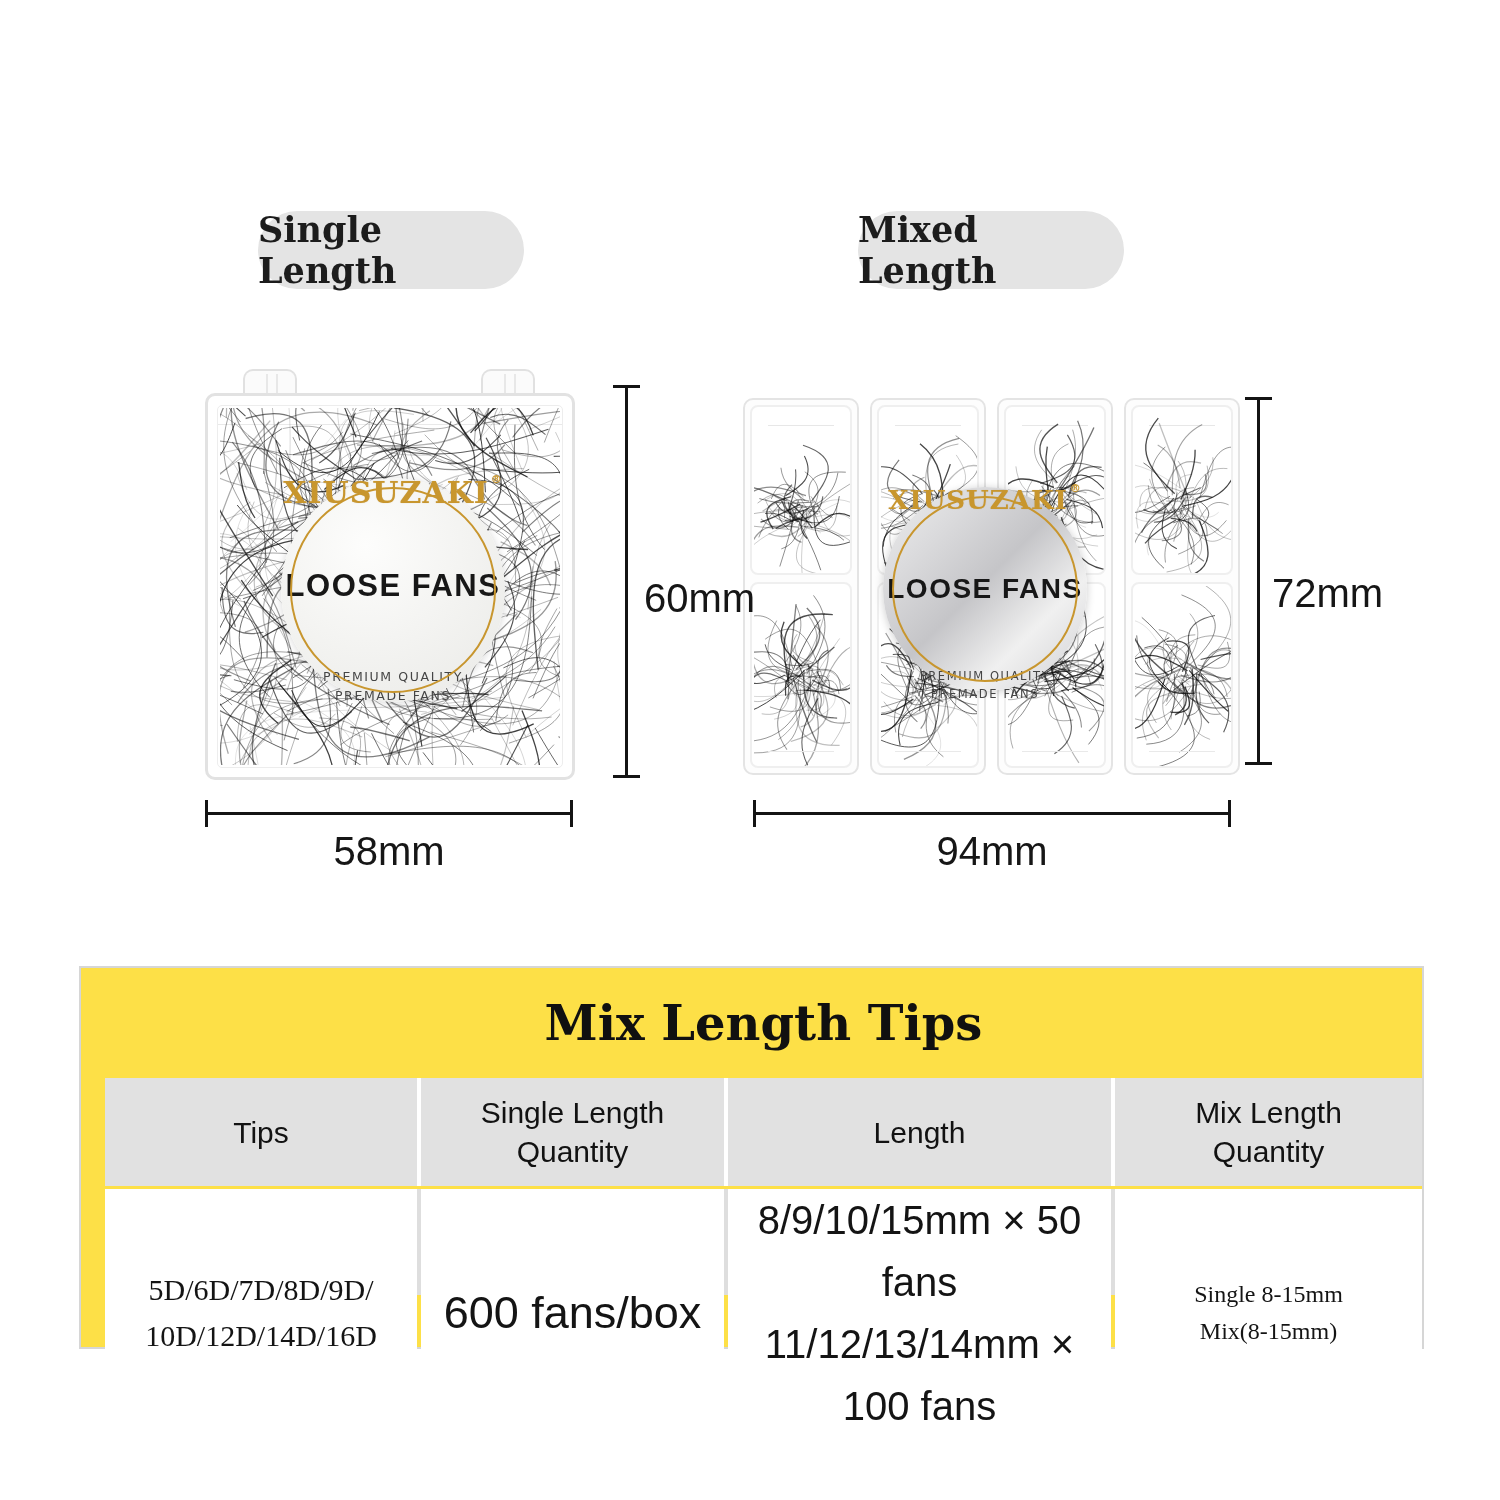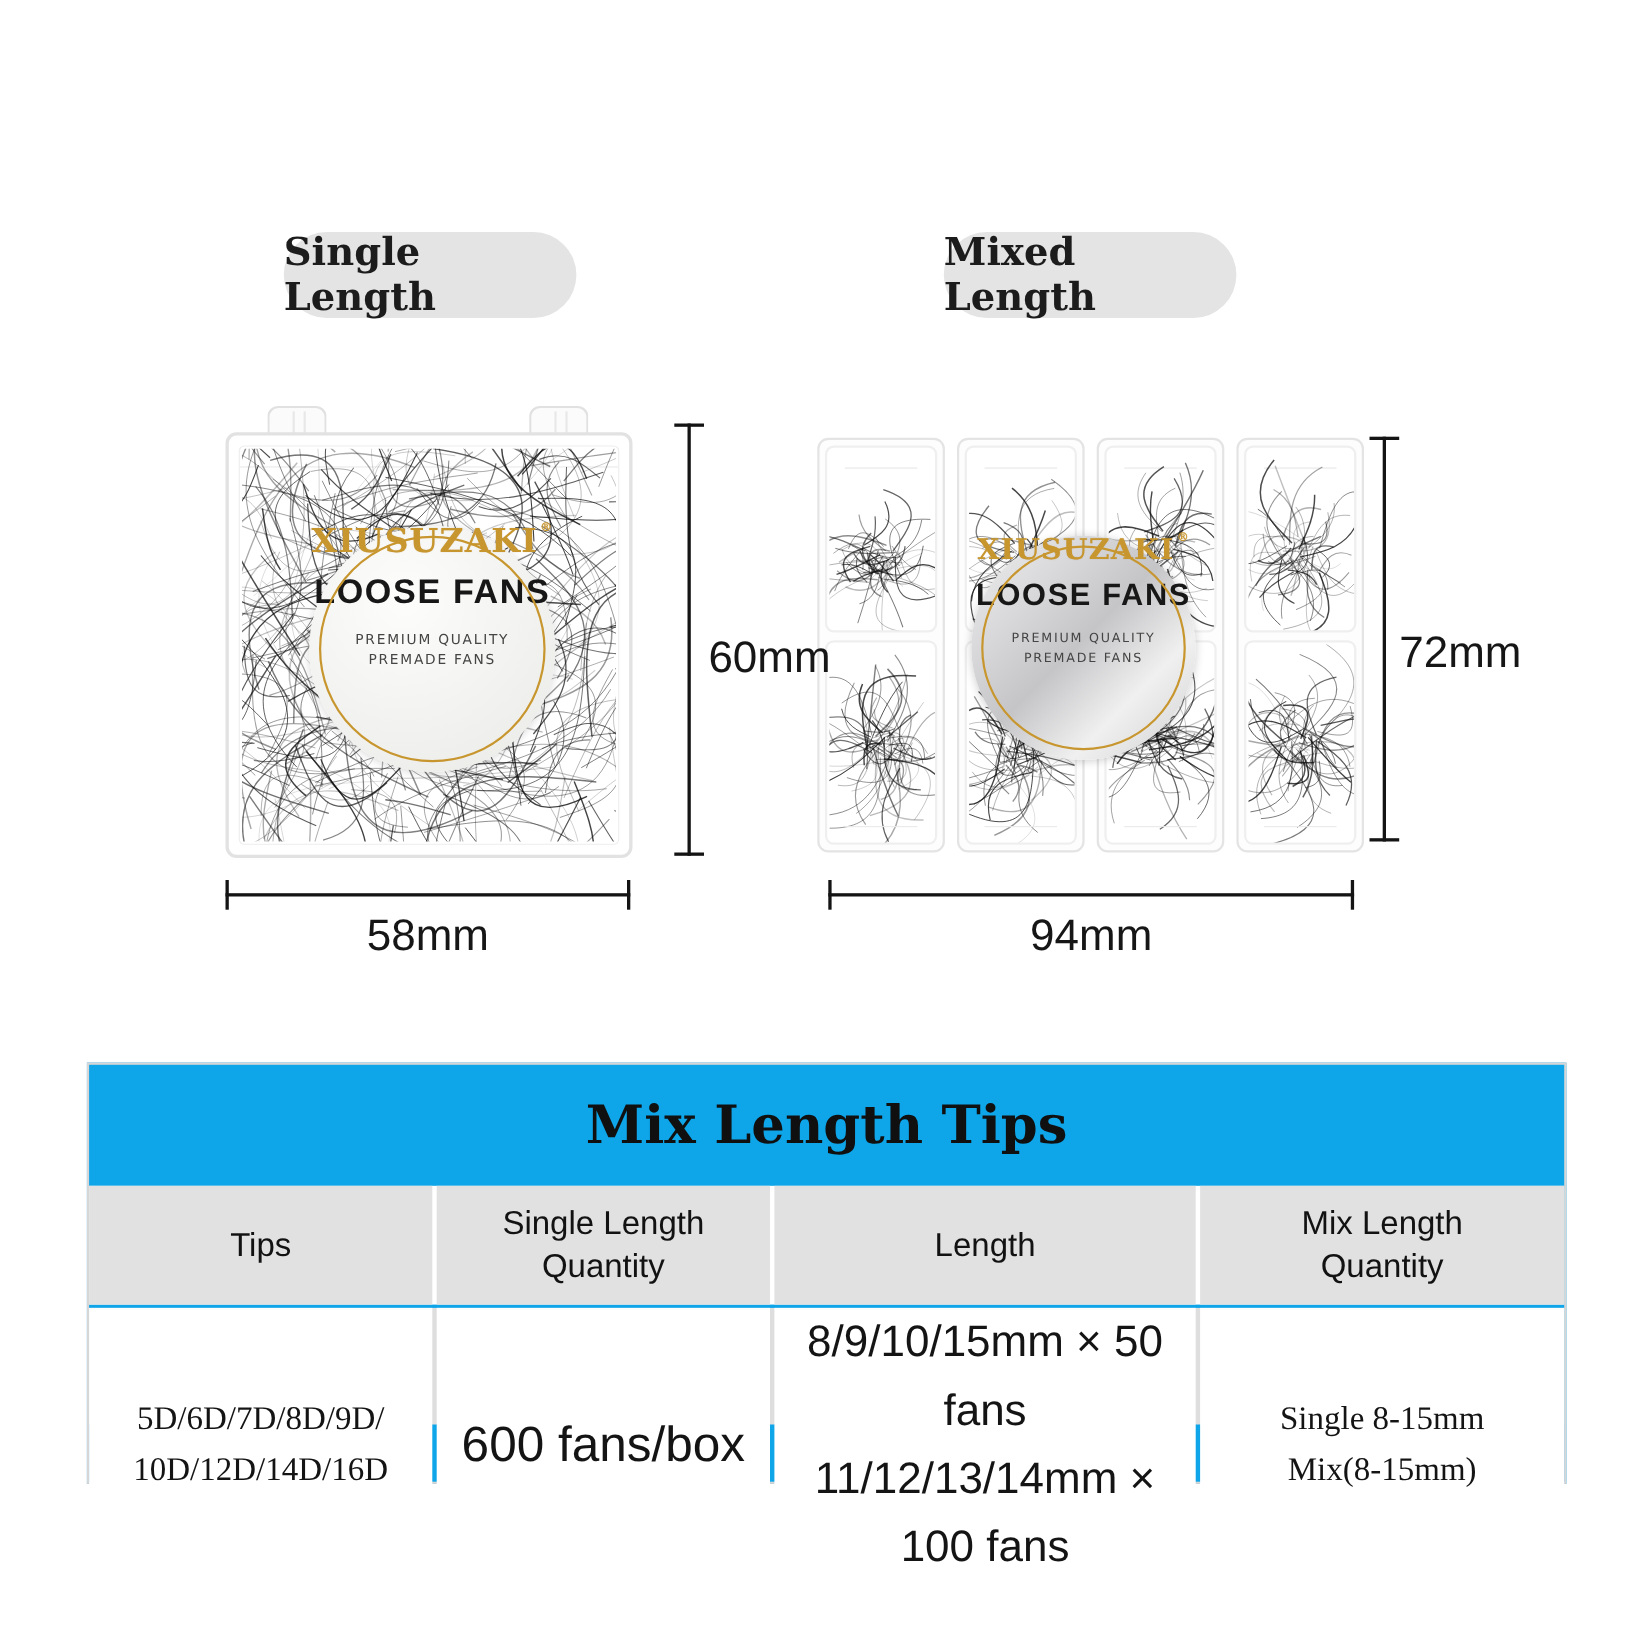--- a/index.html
+++ b/index.html
@@ -53,21 +53,21 @@
   .comp.top::before{content:"";position:absolute;top:18px;left:16%;right:16%;height:1px;background:#e7e7e7;}
   .comp.bottom::after{content:"";position:absolute;bottom:14px;left:16%;right:16%;height:1px;background:#e9e9e9;}
 
   svg.fans{position:absolute;display:block;}
   .box-single svg.fans{inset:12px;width:340px;height:357px;}
   .comp svg.fans{inset:2px;width:96px;height:100%;}
 
   
   .label-circle{
     position:absolute;border-radius:50%;z-index:5;
-    display:flex;flex-direction:column;align-items:center;justify-content:flex-start;text-align:center;
+    display:flex;flex-direction:column;align-items:center;justify-content:flex-start;text-align:center;gap:48px;
   }
   .label-circle .ring{position:absolute;inset:9px;border:2.5px solid var(--gold);border-radius:50%;pointer-events:none;}
   .label-circle.single-label{
     left:281px;top:478px;width:224px;height:224px;
     background:radial-gradient(circle at 38% 30%, #fdfdfc 0%, #f4f4f2 45%, #e9e9e6 100%);
     box-shadow:0 1px 9px rgba(0,0,0,.16);
   }
   .label-circle.mixed-label{
     left:883px;top:487px;width:204px;height:204px;
     background:linear-gradient(135deg,#efefef 0%,#dadadc 25%,#c5c5c8 48%,#f0f0f0 72%,#cfcfd2 100%);
@@ -107,41 +107,41 @@
   .dim-h.h-mixed{left:753px;top:812px;width:478px;}
   .dim-label{position:absolute;font-size:40px;color:#161616;}
   .dl-60{left:644px;top:576px;}
   .dl-72{left:1272px;top:571px;}
   .dl-58{left:319px;top:829px;width:140px;text-align:center;}
   .dl-94{left:922px;top:829px;width:140px;text-align:center;}
 
   
   .spec-table{
     position:absolute;left:79px;top:966px;width:1345px;height:383px;
-    border:2px solid #d6d6d6;background:#0ea5e9;box-sizing:border-box;
+    border:2px solid #d6d6d6;background:#fde047;box-sizing:border-box;padding-left:24px;
   }
   .t-title{
     height:110px;display:flex;align-items:center;justify-content:center;
     font-family:"DejaVu Serif",serif;font-weight:700;font-size:48px;color:#101010;
   }
   .t-grid{display:grid;grid-template-columns:312px 303px 383px 1fr;gap:4px;}
   .t-header{height:108px;background:#ffffff;}
   .t-header .hcell{
     background:#e1e1e1;display:flex;align-items:center;justify-content:center;text-align:center;
     font-size:30px;color:#121212;line-height:1.3;padding:0 44px;
   }
   .t-body{height:106px;background:#dedede;margin-top:3px;}
   .t-body .bcell{
     background:#ffffff;display:flex;flex-direction:column;align-items:center;justify-content:center;
     text-align:center;color:#141414;
   }
   .cell-fans{font-family:"Liberation Serif",serif;font-size:30px;line-height:1.55;}
   .cell-qty{font-family:"Liberation Sans",sans-serif;font-size:45px;}
   .cell-mix{font-family:"Liberation Sans",sans-serif;font-size:40px;line-height:1.55;}
-  .cell-len{font-family:"Liberation Serif",serif;font-size:30px;line-height:1.55;}
+  .cell-len{font-family:"Liberation Serif",serif;font-size:24px;line-height:1.55;}
 </style>
 </head>
 <body>
 
 <div class="canvas">
 
   <div class="pill single">
     <span>Single Length</span>
   </div>
   <div class="pill mixed">

